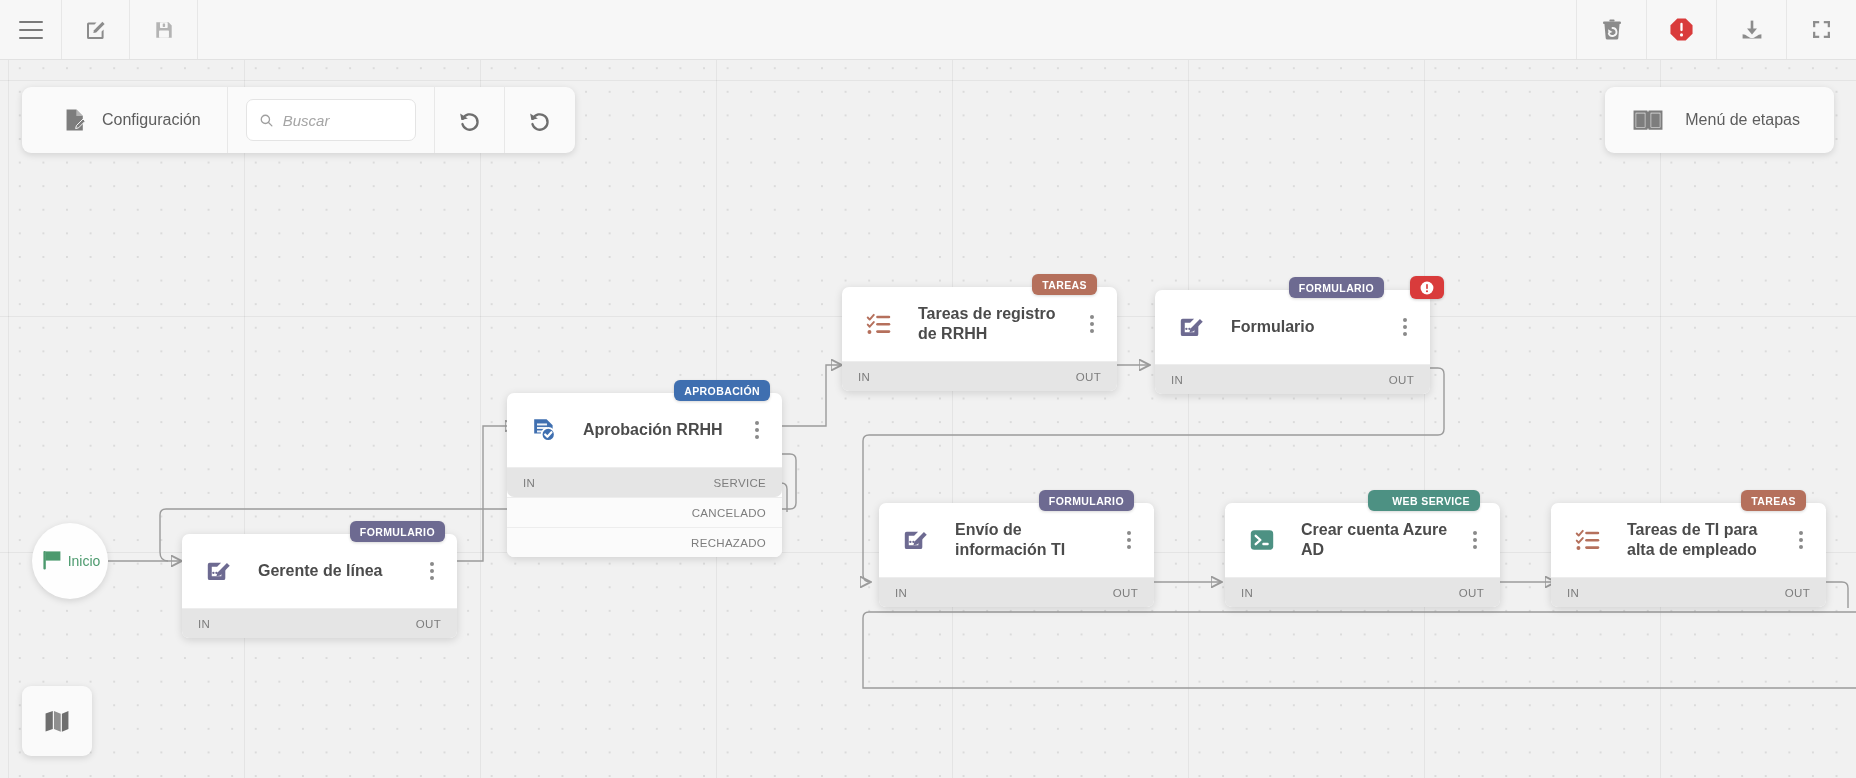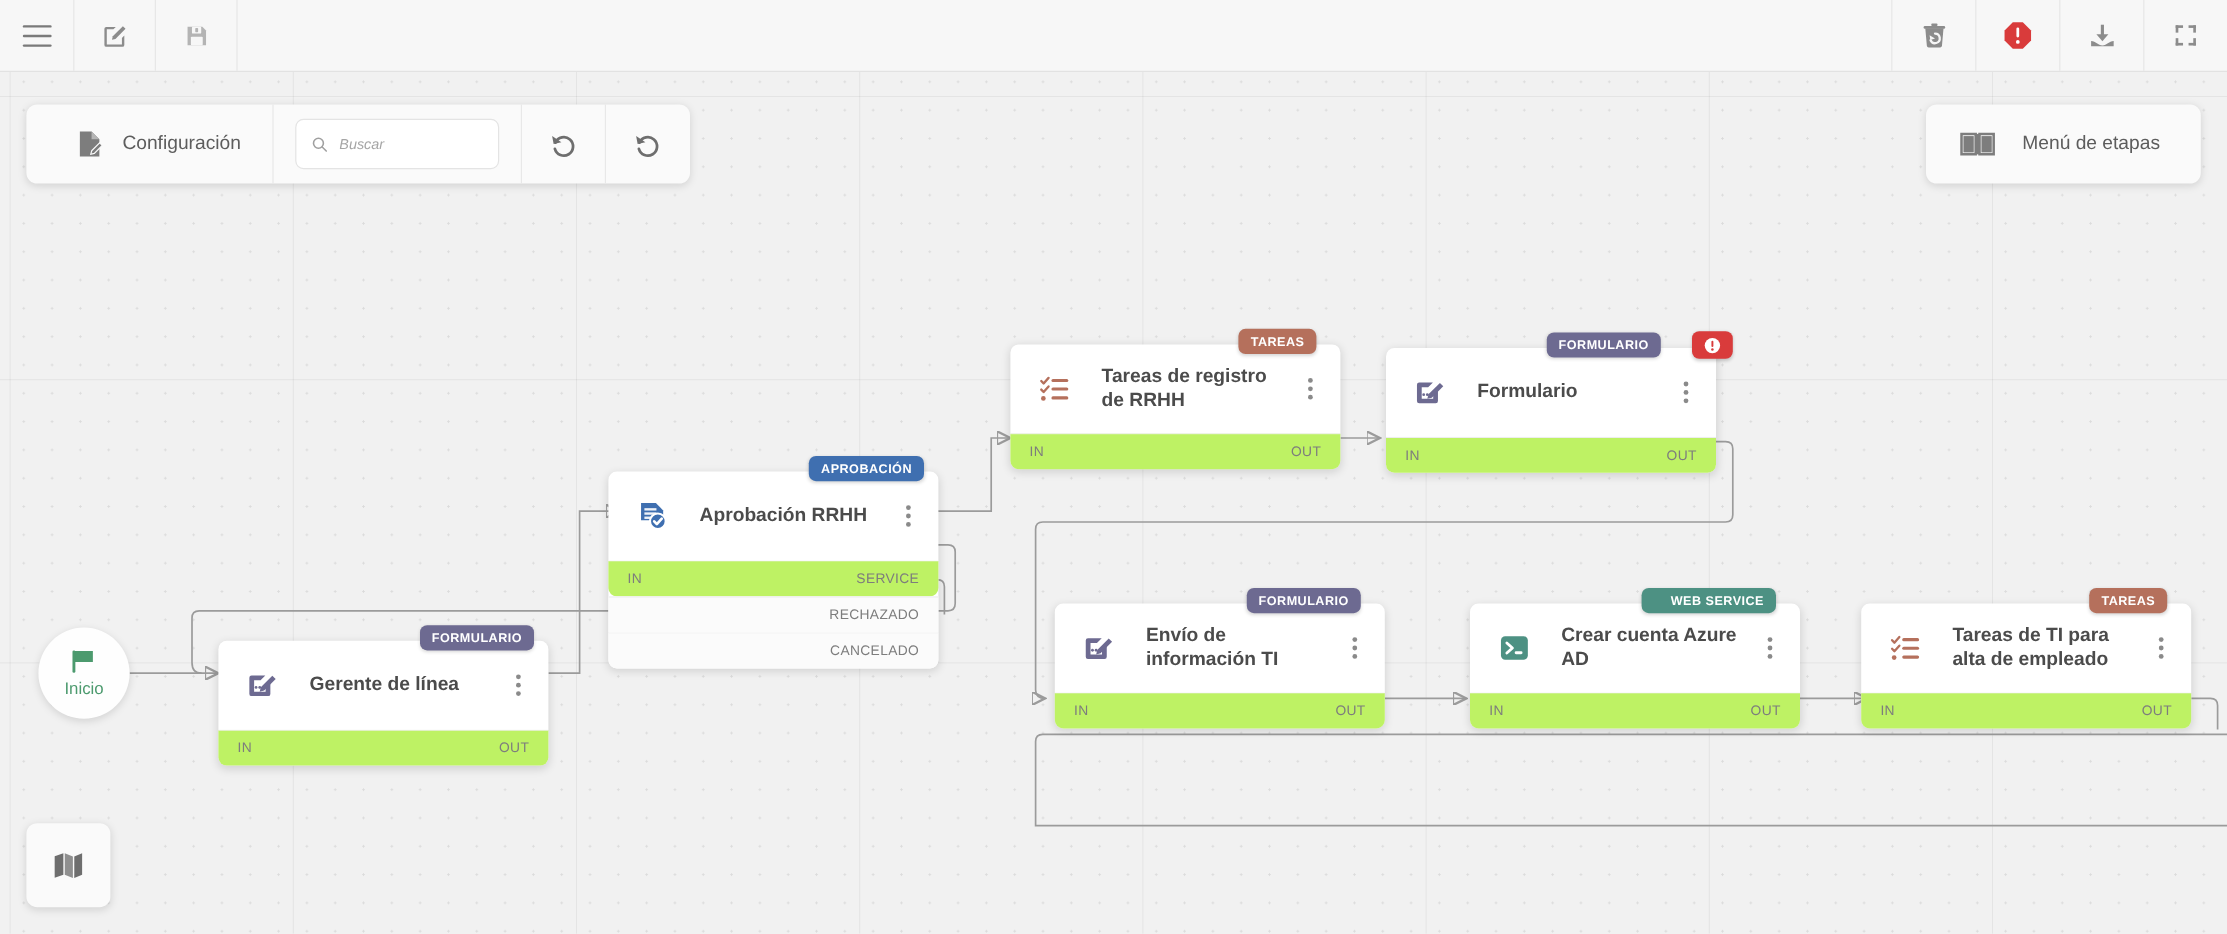--- a/index.html
+++ b/index.html
@@ -79,21 +79,21 @@
   .search-section { padding: 0 18px; height: 100%; display: flex; align-items: center; border-right: 1px solid #e8e8e8; }
   .search-box {
     display: flex; align-items: center; gap: 9px;
     width: 170px; height: 42px;
     background: #fff; border: 1px solid #e4e4e4; border-radius: 7px;
     padding: 0 12px;
   }
   .search-box input {
     border: none; outline: none; background: transparent;
     font-family: "Liberation Sans", sans-serif;
-    font-size: 12px; font-style: italic; color: #7b7b7b; width: 120px;
+    font-size: 15px; font-style: italic; color: #7b7b7b; width: 120px;
   }
   .search-box input::placeholder { color: #a5a5a5; font-style: italic; }
   .hist-btn {
     width: 70px; height: 100%;
     display: flex; align-items: center; justify-content: center;
     border-right: 1px solid #e8e8e8; cursor: pointer;
   }
   .hist-btn:last-child { border-right: none; }
 
   #stages-panel { right: 22px; top: 27px; height: 66px; padding: 0 34px 0 28px; gap: 22px; cursor: pointer; }
@@ -104,21 +104,21 @@
     width: 70px; height: 70px;
     justify-content: center; cursor: pointer;
   }
 
   
   .start-node {
     position: absolute;
     width: 76px; height: 76px; border-radius: 50%;
     background: #fefefe;
     box-shadow: 0 2px 7px rgba(0,0,0,0.13);
-    display: flex; flex-direction: column;
+    display: flex; 
     align-items: center; justify-content: center; gap: 2px;
     cursor: pointer;
   }
   .start-label { font-size: 14px; color: #4c9a6e; }
 
   
   .node {
     position: absolute;
     background: #ffffff;
     border-radius: 7px;
@@ -138,21 +138,21 @@
     padding: 0 8px 0 22px;
   }
   .kebab {
     width: 22px; flex: 0 0 22px;
     display: flex; flex-direction: column; align-items: center; gap: 3px;
     cursor: pointer;
   }
   .kebab i { width: 4px; height: 4px; border-radius: 50%; background: #8a8a8a; display: block; }
   .node-ports {
     border-top: 1px solid #ededed;
-    background: #bef264;
+    background: #e5e5e5;
     display: flex; align-items: center; justify-content: space-between;
     height: 30px; padding: 0 16px;
     font-size: 11.5px; color: #7d7d7d; letter-spacing: .3px;
     border-radius: 0 0 7px 7px;
   }
   .port-row {
     border-top: 1px solid #ededed;
     background: #fbfbfb;
     display: flex; align-items: center; justify-content: flex-end;
     height: 30px; padding: 0 16px;
@@ -389,24 +389,24 @@
           <i></i>
           <i></i>
           <i></i>
         </span>
     </div>
     <div class="node-ports">
       <span>IN</span>
       <span>SERVICE</span>
     </div>
     <div class="port-row">
+      <span>CANCELADO</span>
+    </div>
+    <div class="port-row">
       <span>RECHAZADO</span>
-    </div>
-    <div class="port-row">
-      <span>CANCELADO</span>
     </div>
   </div>
 
   <div class="node" style="left:842px; top:227px; width:275px;">
     <div class="badge tareas" style="right:20px;">TAREAS</div>
     <div class="node-body">
       <span class="node-icon">
         <svg width="30" height="26" viewBox="0 0 24 24">
           <path d="M1.6 6 L3.4 7.9 L7.2 3.6" fill="none" stroke="#b5705c" stroke-width="1.8" stroke-linecap="round" stroke-linejoin="round"></path>
           <path d="M1.6 12.6 L3.4 14.5 L7.2 10.2" fill="none" stroke="#b5705c" stroke-width="1.8" stroke-linecap="round" stroke-linejoin="round"></path>

